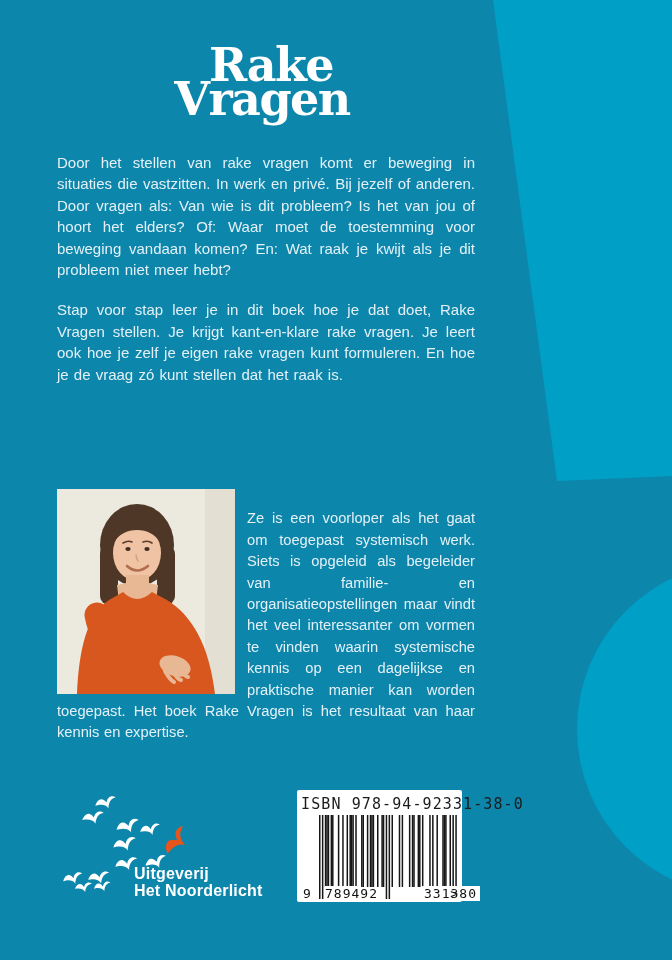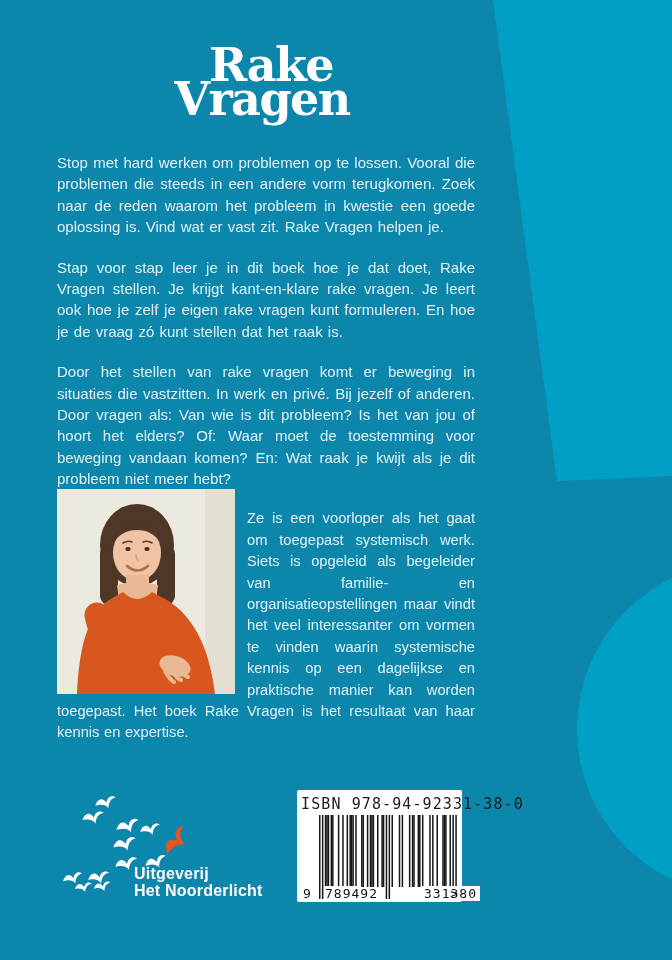--- a/index.html
+++ b/index.html
@@ -78,23 +78,22 @@
     <polygon points="493,0 672,0 672,476 557,481" fill="var(--accent)"></polygon>
     <circle cx="744" cy="729" r="167" fill="var(--accent)"></circle>
   </svg>
 
   <h1 class="title">
     <span class="l1">Rake</span>
     <span class="l2">Vragen</span>
   </h1>
 
   <div class="blurb">
-    <p>Stop met hard werken om problemen op te lossen. Vooral die problemen die steeds in een andere vorm terugkomen. Zoek naar de reden waarom het probleem in kwestie een goede oplossing is. Vind wat er vast zit. Rake Vragen helpen je.</p>
+    <p>Door het stellen van rake vragen komt er beweging in situaties die vastzitten. In werk en privé. Bij jezelf of anderen. Door vragen als: Van wie is dit probleem? Is het van jou of hoort het elders? Of: Waar moet de toestemming voor beweging vandaan komen? En: Wat raak je kwijt als je dit probleem niet meer hebt?</p>
     <p>Stap voor stap leer je in dit boek hoe je dat doet, Rake Vragen stellen. Je krijgt kant-en-klare rake vragen. Je leert ook hoe je zelf je eigen rake vragen kunt formuleren. En hoe je de vraag zó kunt stellen dat het raak is.</p>
-    <p>Door het stellen van rake vragen komt er beweging in situaties die vastzitten. In werk en privé. Bij jezelf of anderen. Door vragen als: Van wie is dit probleem? Is het van jou of hoort het elders? Of: Waar moet de toestemming voor beweging vandaan komen? En: Wat raak je kwijt als je dit probleem niet meer hebt?</p>
   </div>
 
   <div class="bio">
     <svg class="portrait" viewBox="0 0 178 205">
       <rect width="178" height="205" fill="#eceadf"></rect>
       <rect x="148" width="30" height="205" fill="#e3e0d3"></rect>
       <path d="M55,205 L62,150 L88,154 L81,205 Z" fill="#f7f5ef"></path>
 
       <ellipse cx="80" cy="56" rx="37" ry="41" fill="#4e3726"></ellipse>
       <rect x="43" y="56" width="18" height="60" rx="9" fill="#4e3726"></rect>

